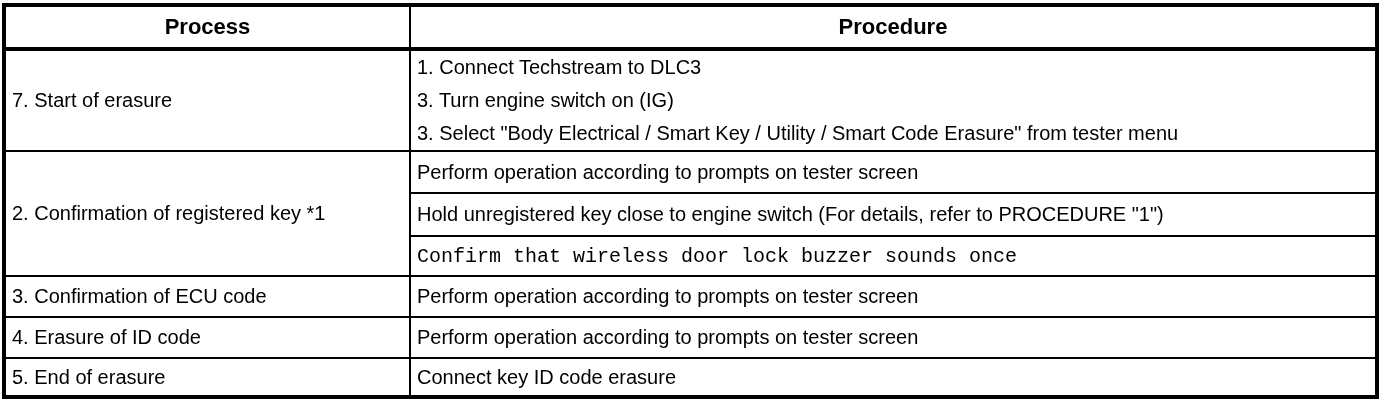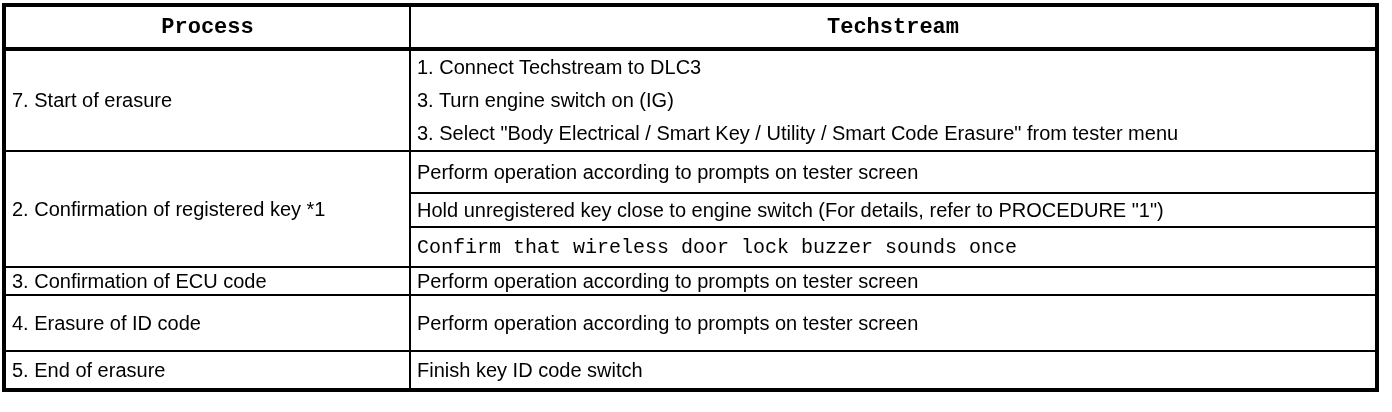--- a/index.html
+++ b/index.html
@@ -35,45 +35,45 @@
     white-space: nowrap;
   }
   thead th {
     border-bottom: 4px solid #000000;
     font-weight: bold;
     font-size: 22px;
     text-align: center;
     height: 40px;
     padding: 0;
   }
-  tr.row-header    { height: 44px; font-family: Liberation Mono, monospace; }
+  tr.row-header    { height: 44px; }
   tr.row-start     { height: 102px; }
   tr.row-sub-a     { height: 42px; }
-  tr.row-sub-b     { height: 34px; }
+  tr.row-sub-b     { height: 43px; }
   tr.row-sub-c     { height: 40px; font-family: Liberation Mono, monospace; }
-  tr.row-single-a  { height: 28px; }
-  tr.row-single-b  { height: 56px; }
+  tr.row-single-a  { height: 41px; }
+  tr.row-single-b  { height: 41px; }
   tr.row-single-c  { height: 39px; }
   td.procedure-multiline div {
     line-height: 33px;
     white-space: nowrap;
   }
 </style>
 </head>
 <body>
 
 <table class="manual-table">
   <colgroup>
     <col class="col-process">
     <col class="col-procedure">
   </colgroup>
   <thead>
     <tr class="row-header">
       <th>Process</th>
-      <th>Techstream</th>
+      <th>Procedure</th>
     </tr>
   </thead>
   <tbody>
     <tr class="row-start">
       <td>7. Start of erasure</td>
       <td class="procedure-multiline">
         <div>1. Connect Techstream to DLC3</div>
         <div>3. Turn engine switch on (IG)</div>
         <div>3. Select "Body Electrical / Smart Key / Utility / Smart Code Erasure" from tester menu</div>
       </td>
@@ -91,16 +91,16 @@
     <tr class="row-single-a">
       <td>3. Confirmation of ECU code</td>
       <td>Perform operation according to prompts on tester screen</td>
     </tr>
     <tr class="row-single-b">
       <td>4. Erasure of ID code</td>
       <td>Perform operation according to prompts on tester screen</td>
     </tr>
     <tr class="row-single-c">
       <td>5. End of erasure</td>
-      <td>Finish key ID code switch</td>
+      <td>Connect key ID code erasure</td>
     </tr>
   </tbody>
 </table>
 
 </body></html>

